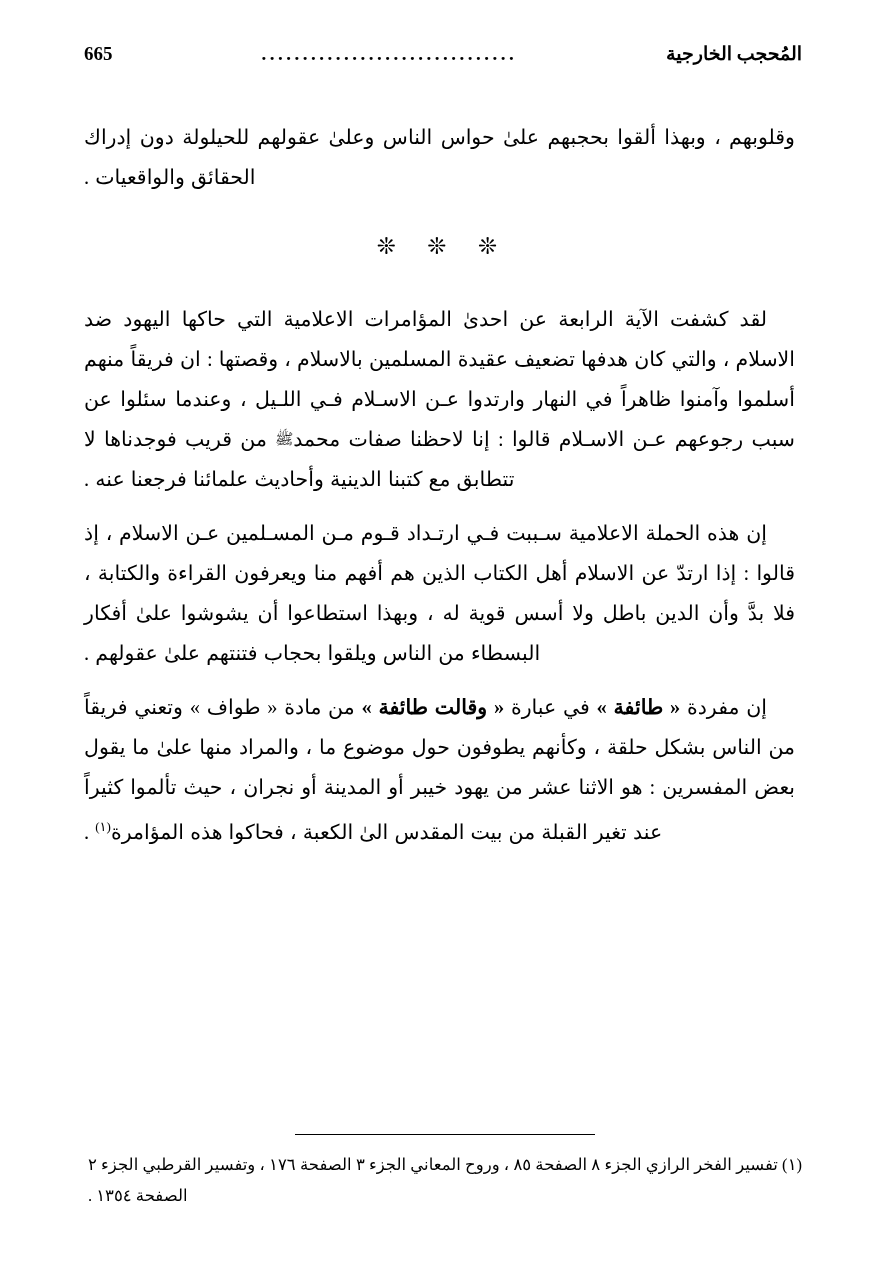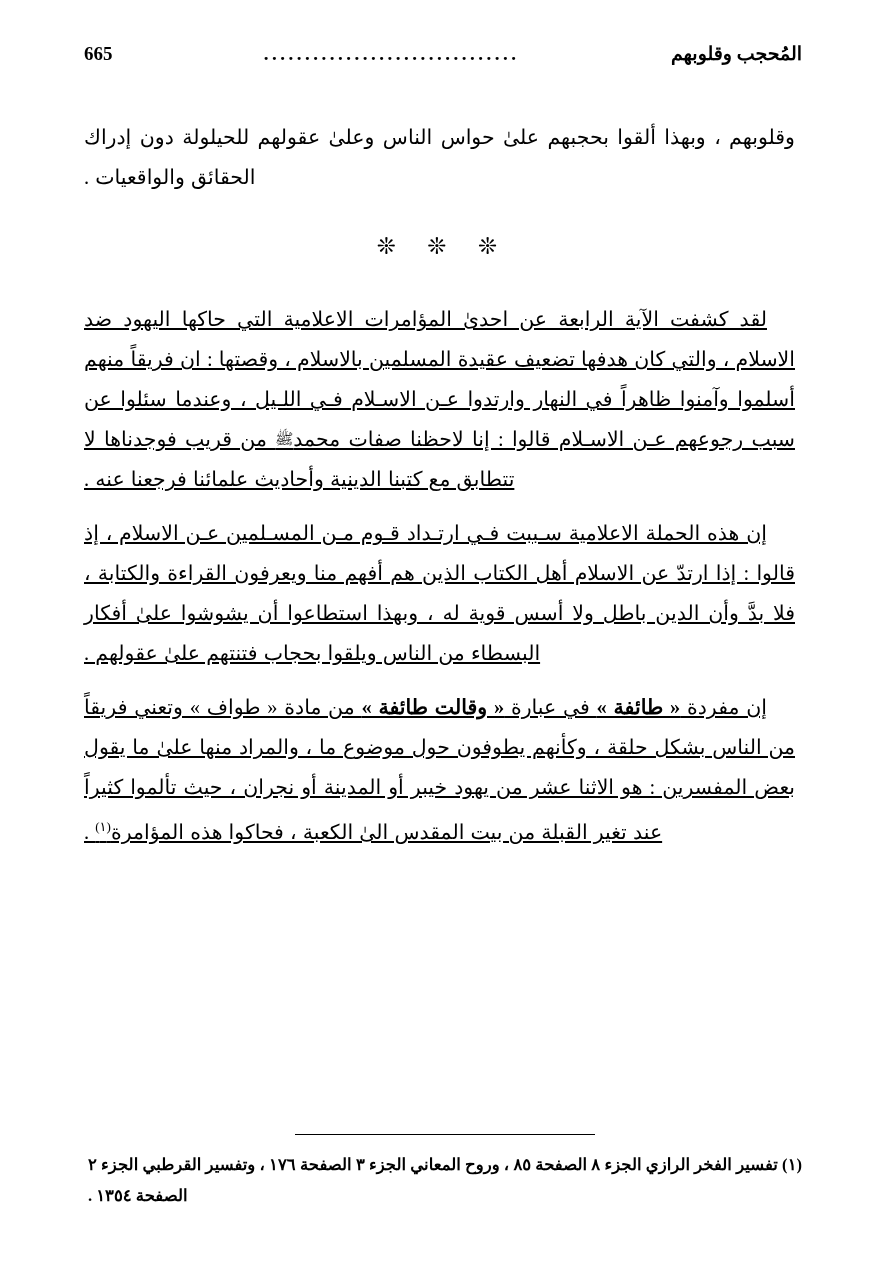--- a/index.html
+++ b/index.html
@@ -68,21 +68,20 @@
     text-align-last: left;
     margin: 0 7px 14px 0;
     word-spacing: 1px;
   }
   p.para.first-block {
     text-align: justify;
     text-align-last: left;
   }
   p.indent {
     text-indent: 28px;
-    text-decoration: underline;
   }
   .ornament {
     text-align: center;
     font-size: 23px;
     letter-spacing: 12px;
     margin: 36px 0 40px 0;
     font-family: "DejaVu Sans", sans-serif;
   }
 
   b, .bold { font-weight: bold; }
@@ -96,21 +95,20 @@
     font-size: 13px;
     vertical-align: super;
   }
 
   
   .footnote-area {
     position: absolute;
     left: 88px;
     right: 84px;
     bottom: 60px;
-    font-weight: bold;
   }
   .footnote-rule-wrap {
     display: flex;
     justify-content: center;
   }
   .footnote-rule-line {
     width: 300px;
     height: 1px;
     background: #000;
     margin-bottom: 14px;
@@ -122,21 +120,21 @@
     text-align-last: left;
     margin: 0;
   }
 </style>
 </head>
 <body>
 
 <div class="page">
 
   <div class="page-header">
-    <span class="header-title">المُحجب وقلوبهم</span>
+    <span class="header-title">المُحجب الخارجية</span>
     <span class="header-dots">...............................</span>
     <span class="header-folio">665</span>
   </div>
 
   <div class="body-block">
 
     <p class="para first-block">وقلوبهم ، وبهذا ألقوا بحجبهم علىٰ حواس الناس وعلىٰ عقولهم للحيلولة دون إدراك الحقائق والواقعيات .</p>
 
     <div class="ornament">❊ ❊ ❊</div>
 

